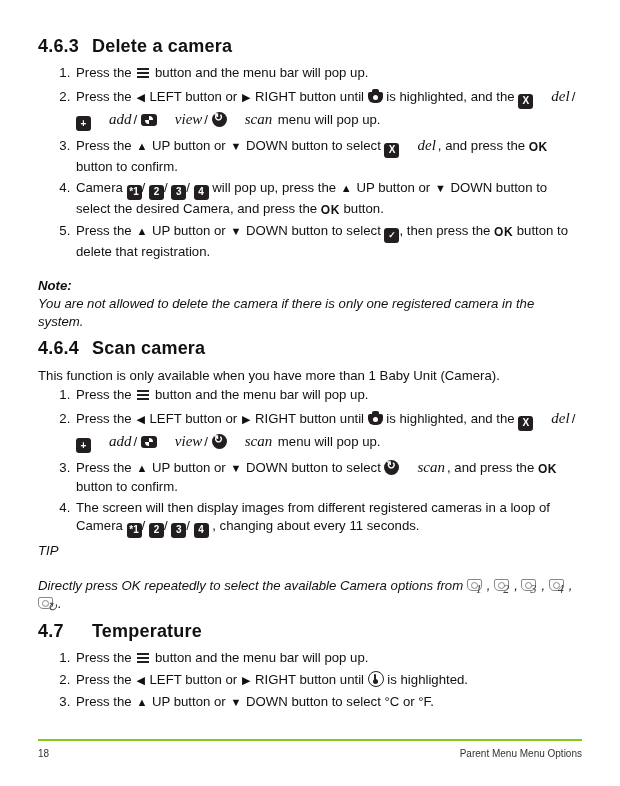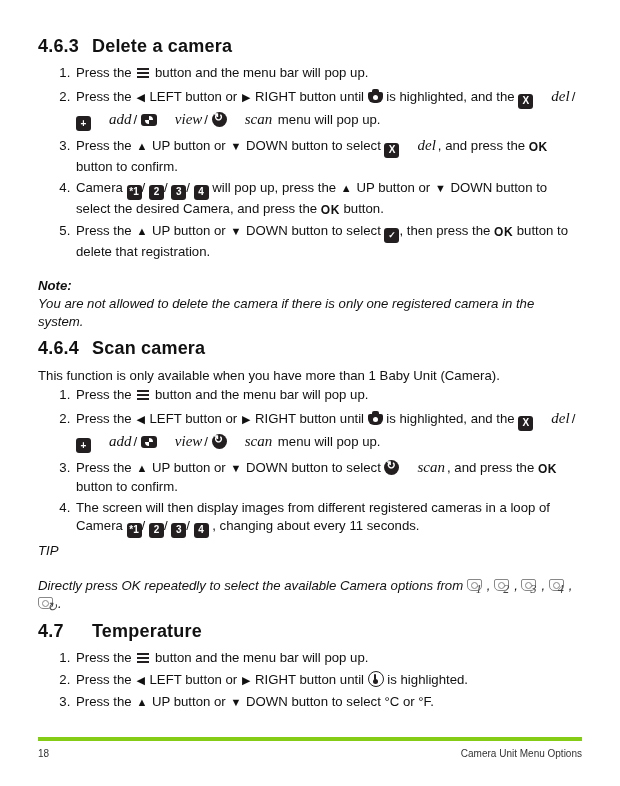--- a/index.html
+++ b/index.html
@@ -133,21 +133,21 @@
     font-family:"Times New Roman", serif; font-style:italic; font-size:12px; color:#444;
     font-weight:normal;
   }
   .camopt.loop::before{ border-color:#888; }
   .camopt .dot{
     position:absolute; left:4px; top:3px; width:5px; height:5px; border:1px solid #888; border-radius:50%;
   }
 
   .footer {
     position:absolute; left:38px; right:38px; bottom:26px;
-    border-top:4px solid #84cc16;
+    border-top:2px solid #84cc16;
     padding-top:6px;
     font-size:10px; color:#333;
     display:flex; justify-content:space-between;
   }
 </style>
 </head>
 <body>
 
 <h3 class="section">
   <span class="num">4.6.3</span><span>Delete a camera</span>
@@ -237,14 +237,14 @@
   <li>
     <span>Press the </span><span class="tri">◀</span><span> LEFT button or </span><span class="tri">▶</span><span> RIGHT button until </span><span class="therm"></span><span> is highlighted.</span>
   </li>
   <li>
     <span>Press the </span><span class="tri">▲</span><span> UP button or </span><span class="tri">▼</span><span> DOWN button to select °C or °F.</span>
   </li>
 </ol>
 
 <div class="footer">
   <span>18</span>
-  <span>Camera Unit Menu Options</span>
+  <span>Parent Menu Menu Options</span>
 </div>
 
 </body></html>

